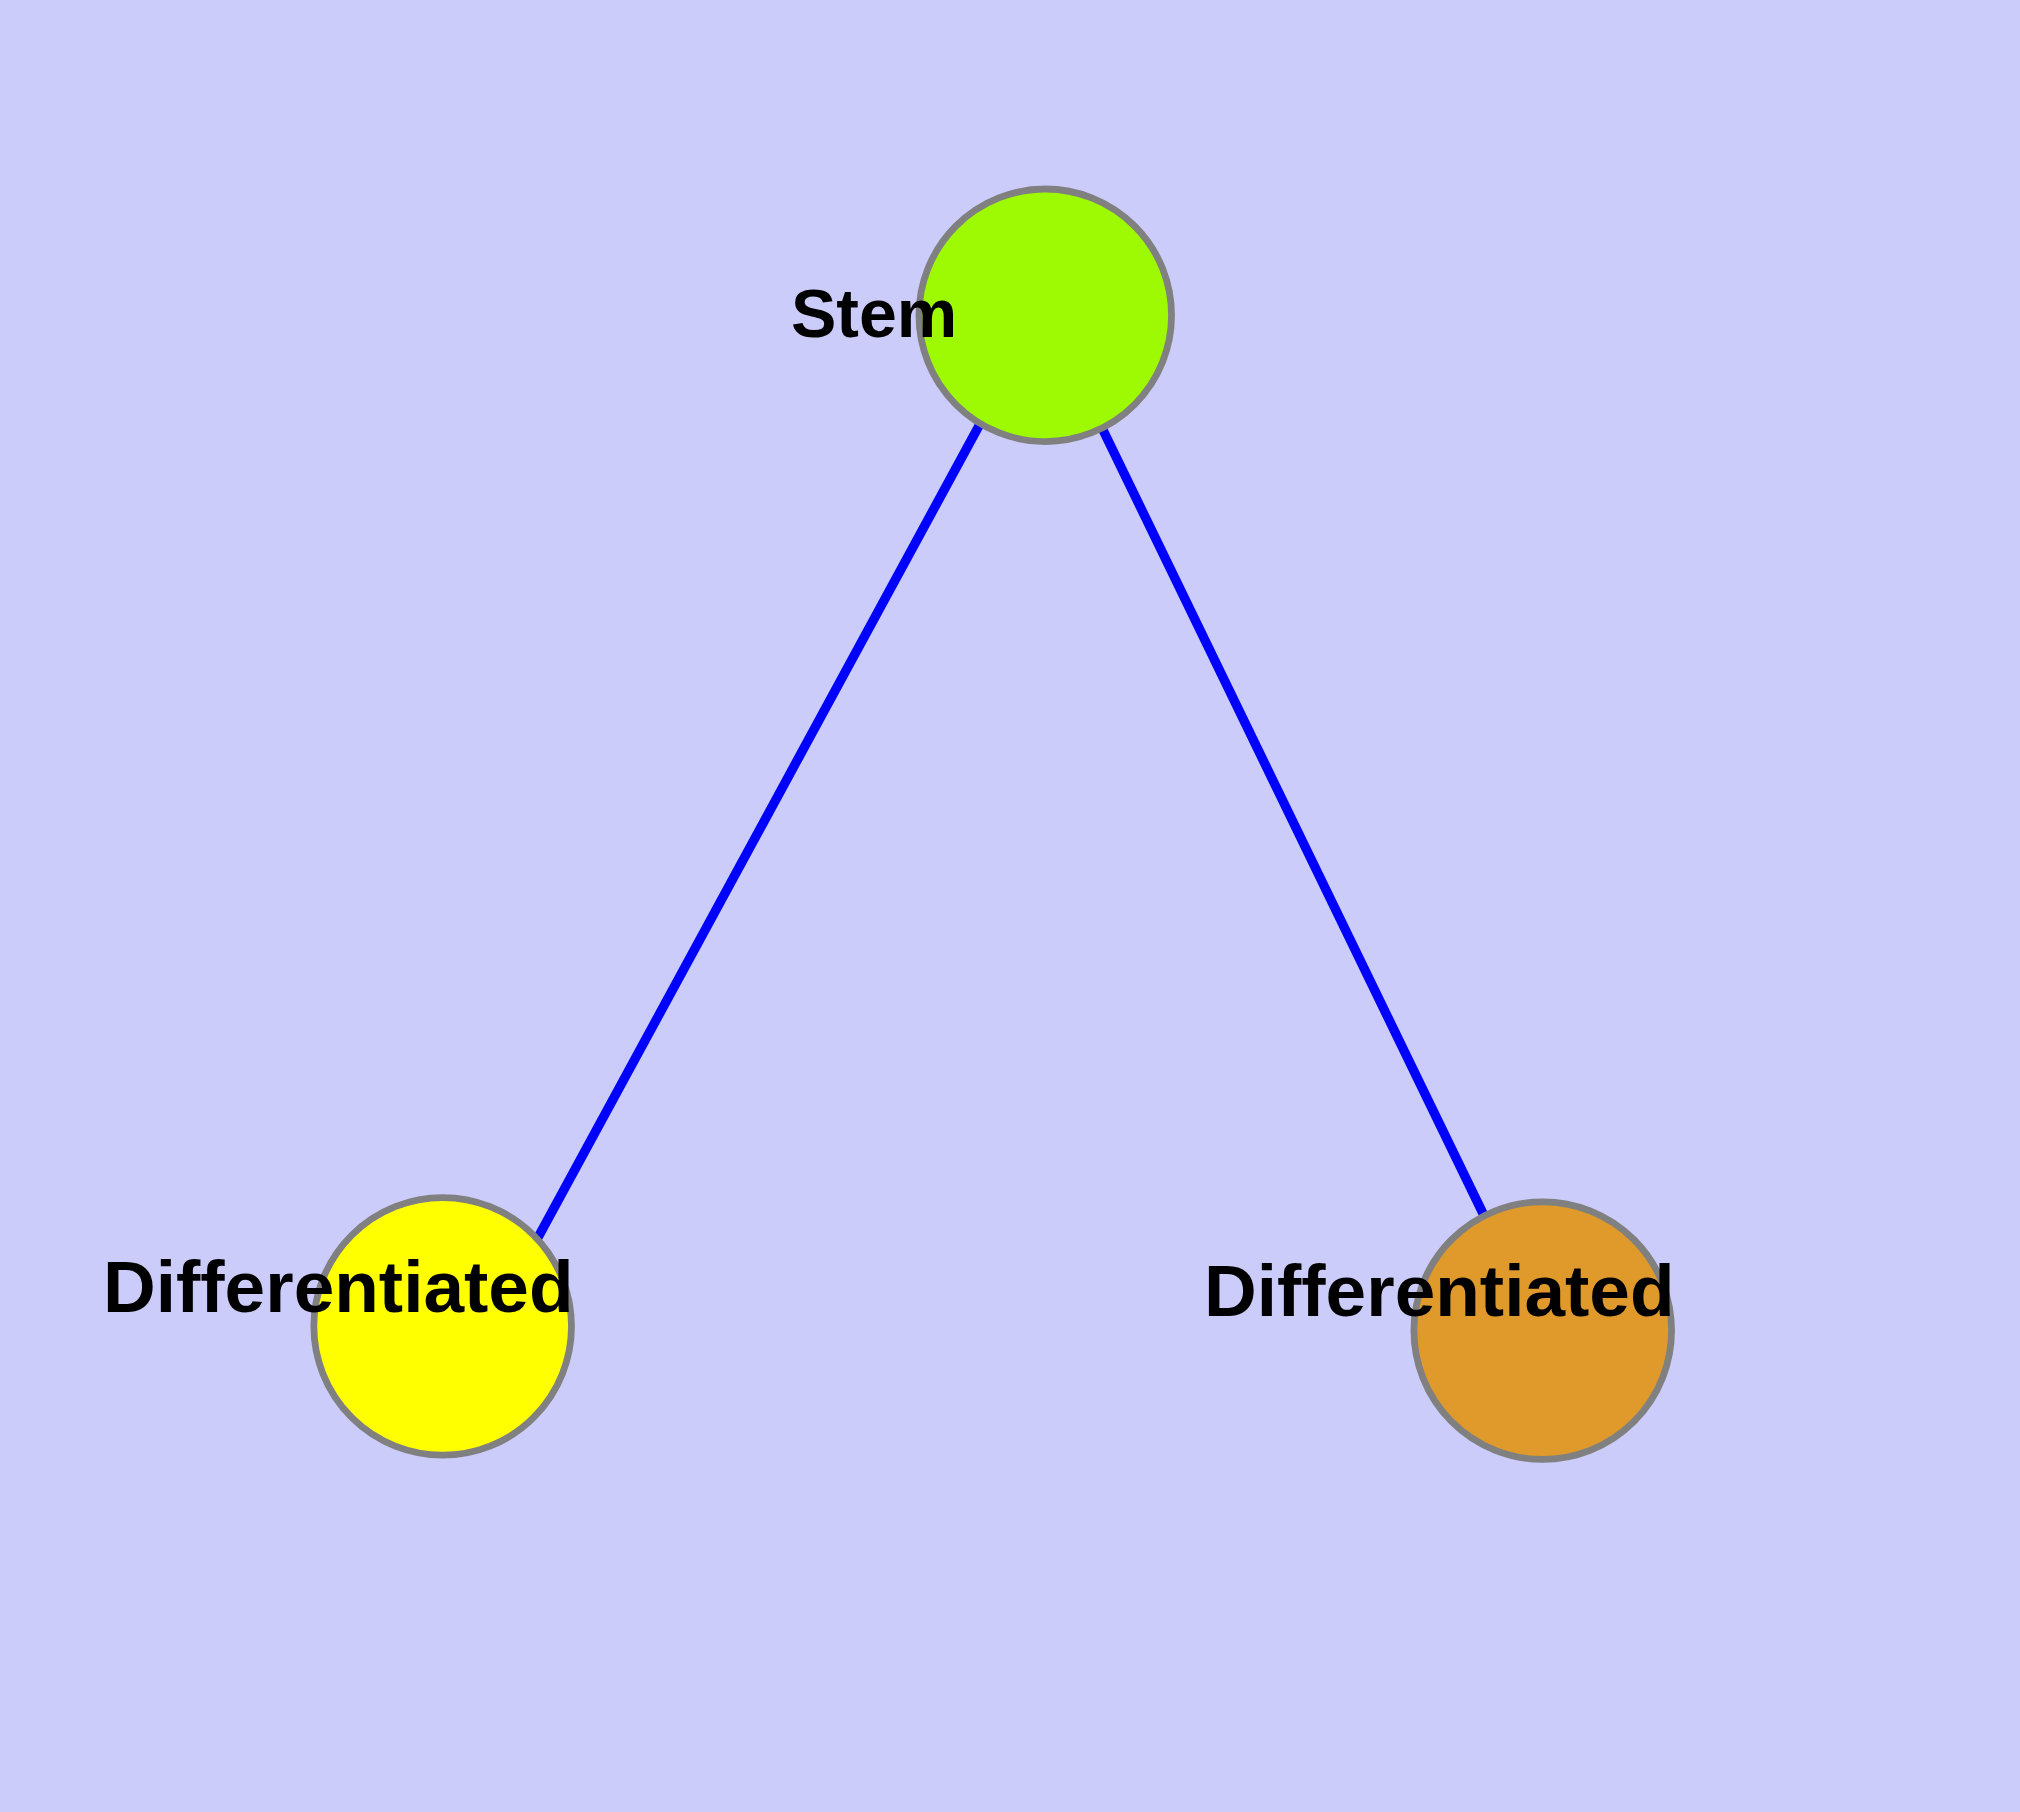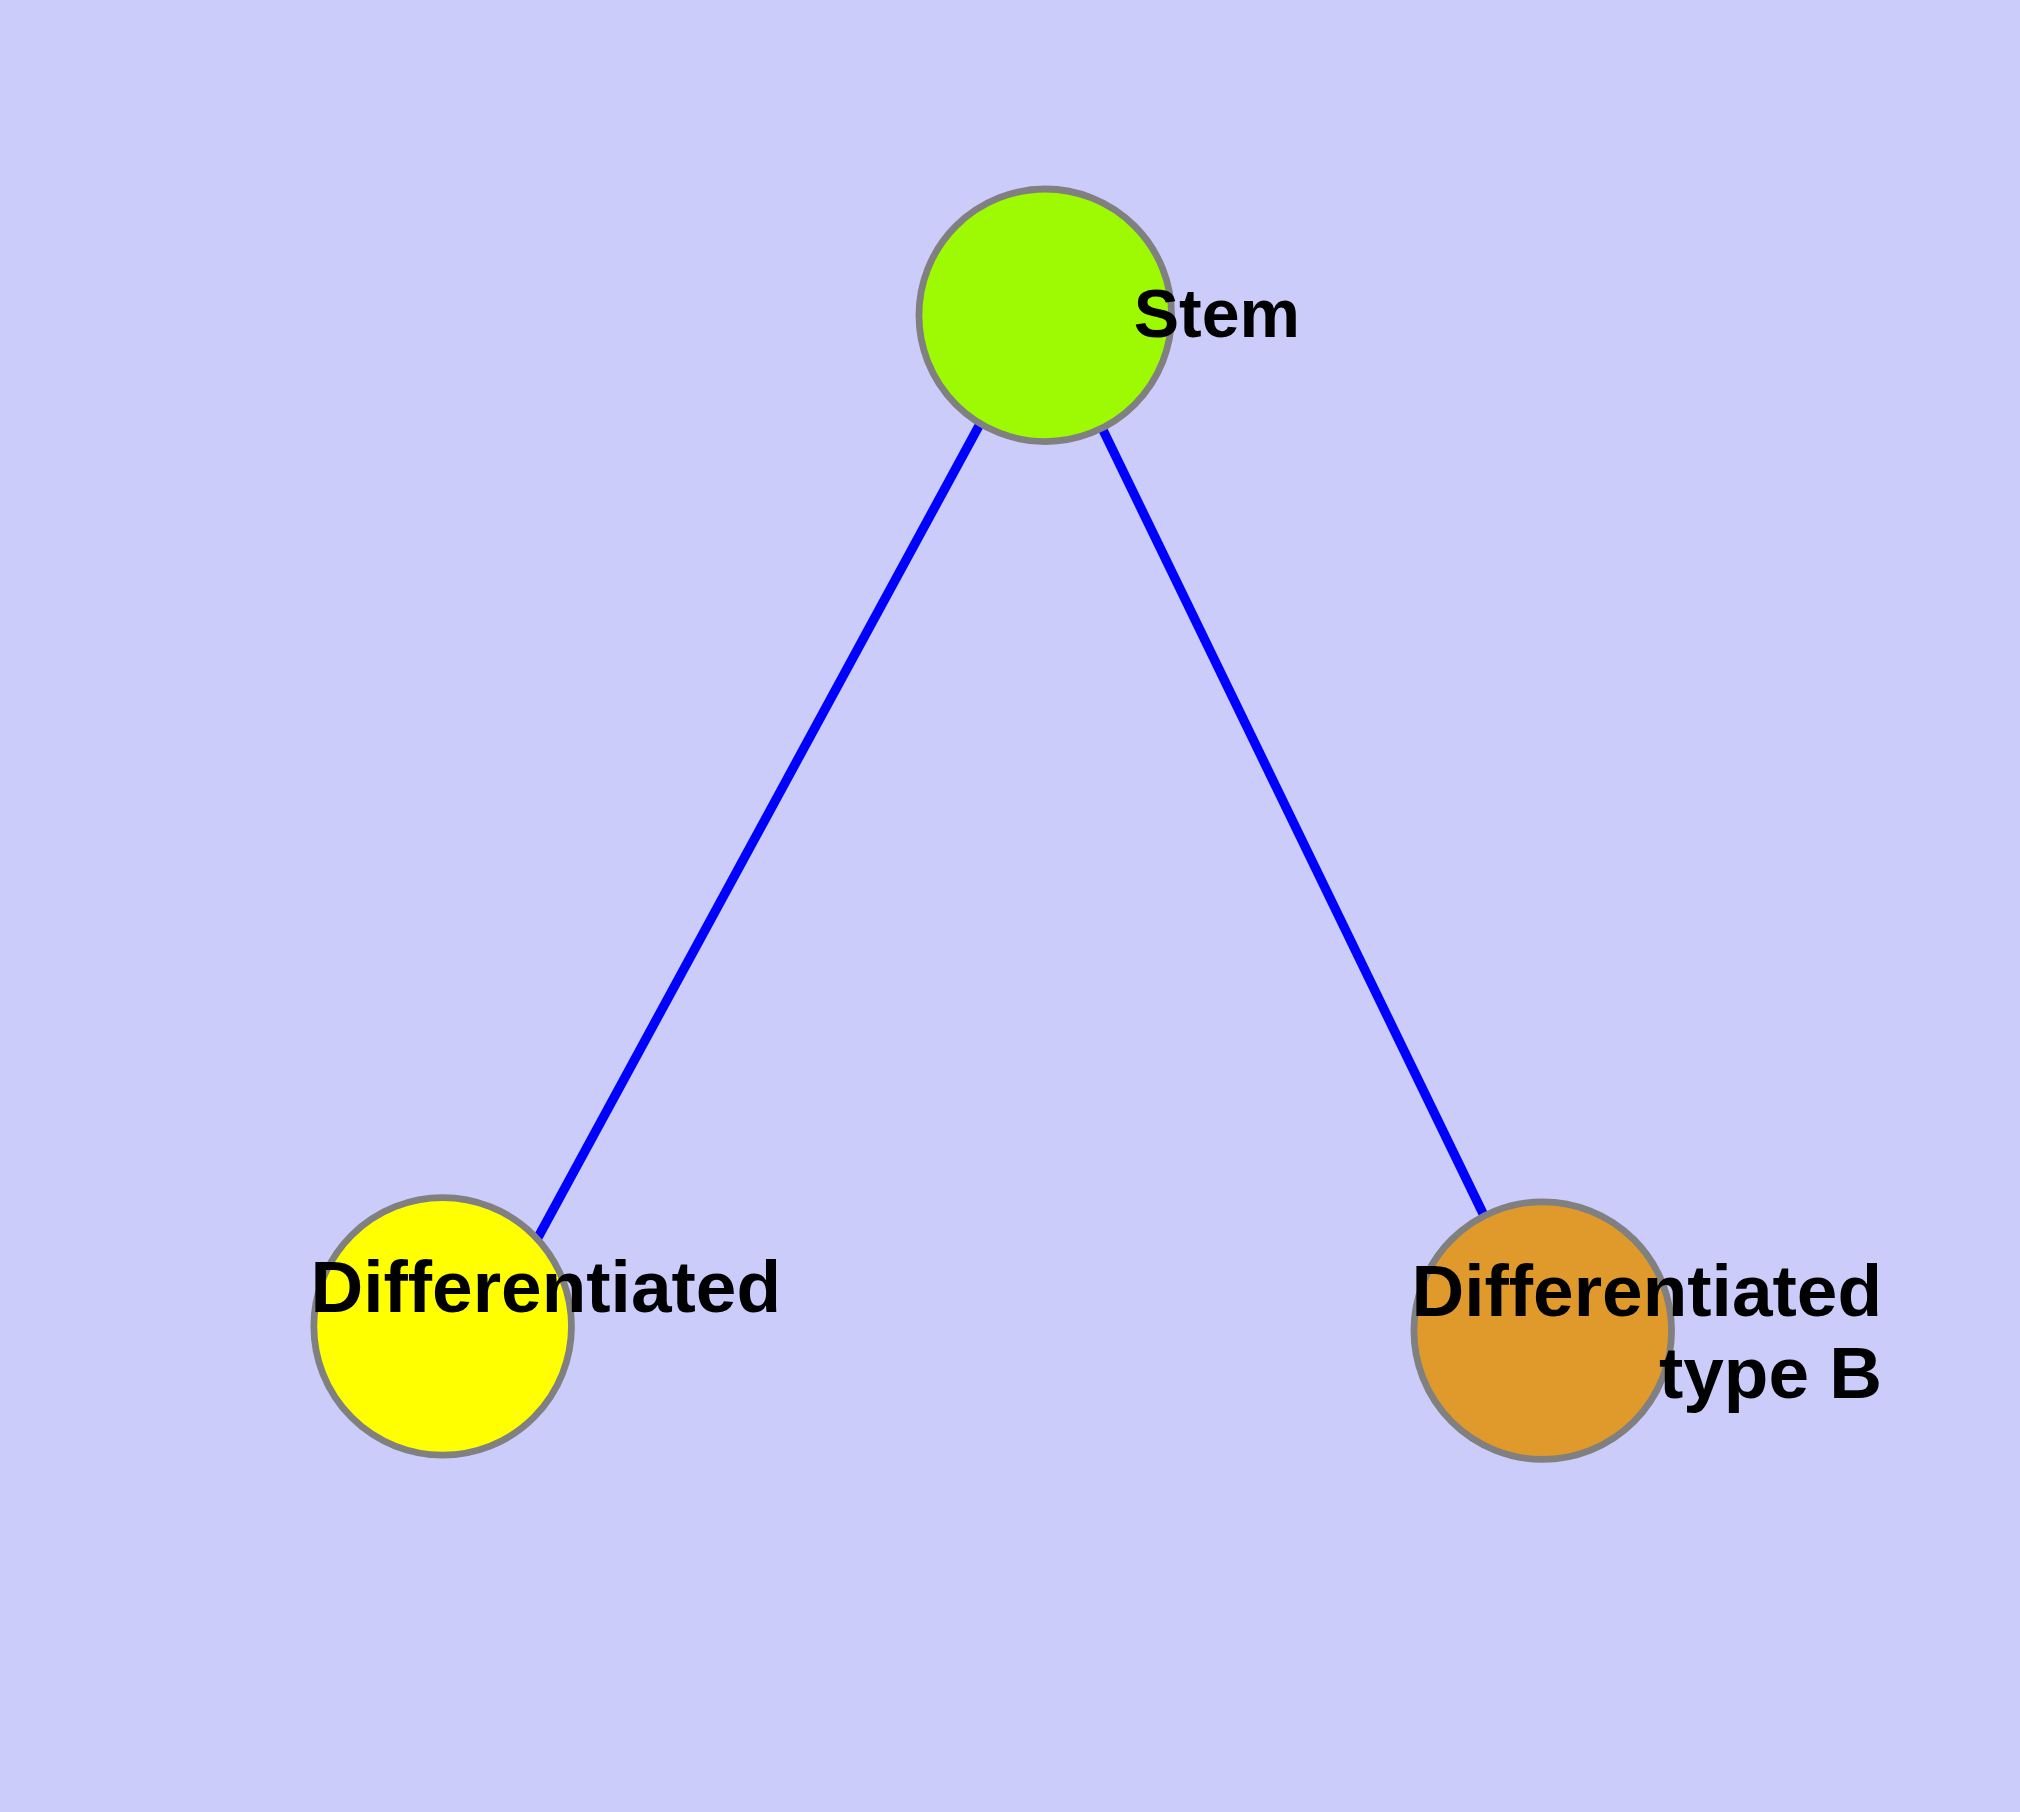--- a/index.html
+++ b/index.html
@@ -17,21 +17,21 @@
   }
   #graph-svg {
     position: absolute;
     left: 0;
     top: 0;
     width: 2021px;
     height: 1812px;
   }
   .node-label {
     position: absolute;
-    text-align: right;
+    text-align: left;
     font-weight: bold;
     color: #000000;
     line-height: 1.12;
     white-space: nowrap;
     pointer-events: none;
     -webkit-font-smoothing: antialiased;
   }
   #label-stem {
     font-size: 68px;
     left: 791px;
@@ -73,17 +73,16 @@
   <div class="node-label" id="label-stem">
     <div>Stem</div>
   </div>
 
   <div class="node-label" id="label-diff-a">
     <div>Differentiated</div>
   </div>
 
   <div class="node-label" id="label-diff-b">
     <div>Differentiated</div>
-    <div>type B</div>
   </div>
 
 </div>
 
 
 </body></html>

